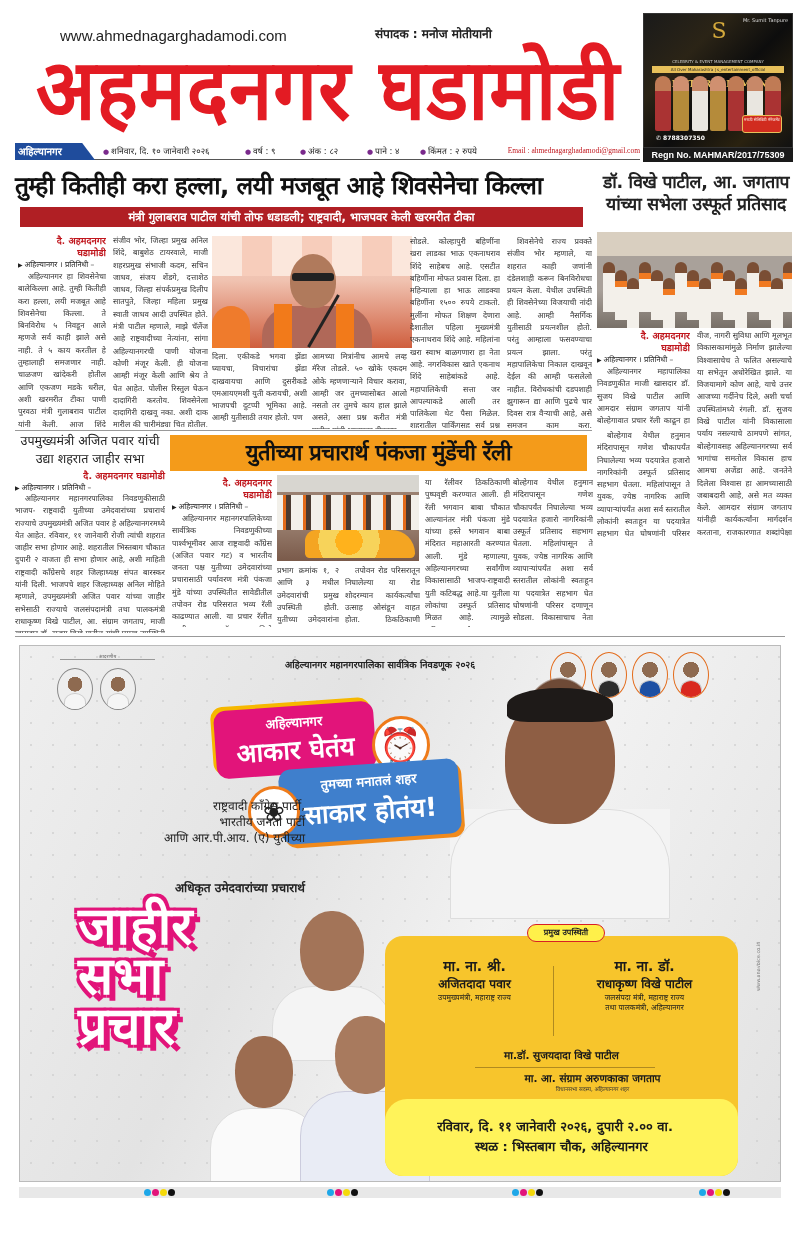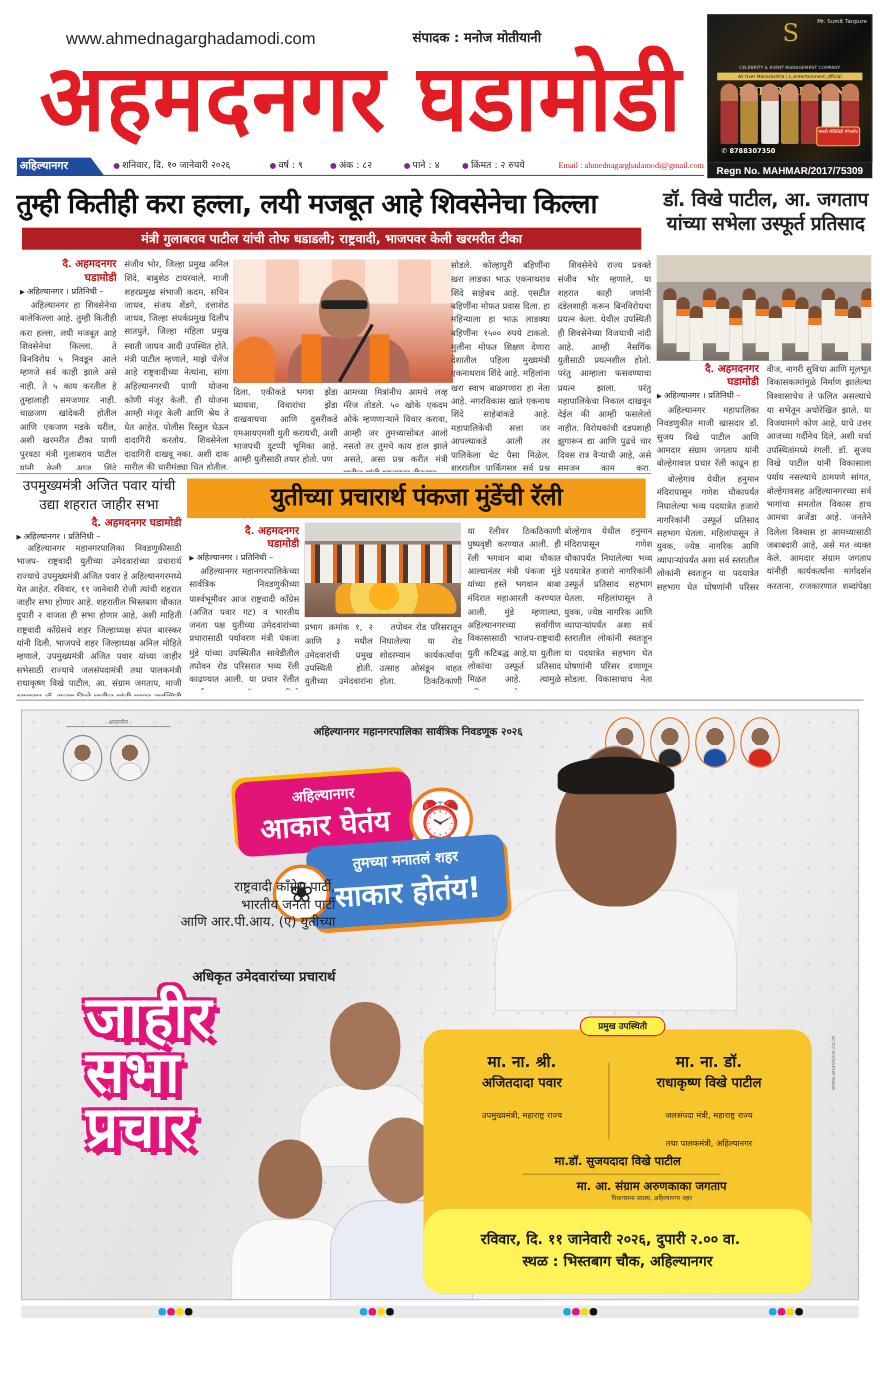--- a/index.html
+++ b/index.html
@@ -129,21 +129,21 @@
   #sujay-photo { left: 280px; top: 370px; width: 130px; height: 170px; }
   #sujay-photo .face { position:absolute; left: 35px; top: 0; width: 62px; height: 78px; border-radius: 48%; background: #a87a5e; }
   #sujay-photo .shirt { position:absolute; left: 0; right: 0; bottom: 0; height: 95px; border-radius: 45px 45px 0 0; background: #e9ecf5; border: 1px solid #ccd; }
 
   
   #presence-box { left: 365px; top: 290px; width: 353px; height: 240px; background: #f7c52c; border-radius: 18px; }
   #presence-label { left: 142px; top: -12px; width: 78px; height: 18px; background: #fff04a; border: 1.5px solid #d81f26; border-radius: 9px; font-size: 8px; font-weight: bold; color: #222; text-align: center; line-height: 15px; }
   .vip { position:absolute; text-align:center; color:#1a1a1a; }
   .vip .hon { font-size: 14px; font-weight: bold; line-height: 17px; }
   .vip .name { font-size: 12px; font-weight: bold; line-height: 18px; }
-  .vip .role { font-size: 7.5px; line-height: 10px; margin-top: 16px; }
+  .vip .role { font-size: 7.5px; line-height: 10px; }
   #vip-pawar { left: 12px; top: 22px; width: 155px; }
   #vip-vikhe { left: 172px; top: 22px; width: 175px; }
   #vip-divider { left: 168px; top: 30px; width: 1px; height: 70px; background: #b08a20; }
   #vip-sujay { left: 0; top: 112px; width: 353px; font-size: 10.5px; font-weight: bold; text-align:center; color: #1a1a1a; }
   #vip-rule { left: 90px; top: 131px; width: 180px; height: 1px; background: #b08a20; }
   #vip-jagtap { left: 0; top: 135px; width: 415px; text-align:center; }
   #vip-jagtap .n { font-size: 10.5px; font-weight: bold; color: #1a1a1a; }
   #vip-jagtap .r { font-size: 5.5px; color: #333; }
   #event-box { left: 0; top: 163px; width: 353px; height: 77px; background: #fff35a; border-radius: 22px 18px 18px 18px; }
   #event-date { left: 0; top: 18px; width: 340px; text-align:center; font-size: 13px; font-weight: bold; color: #1a1a1a; }

